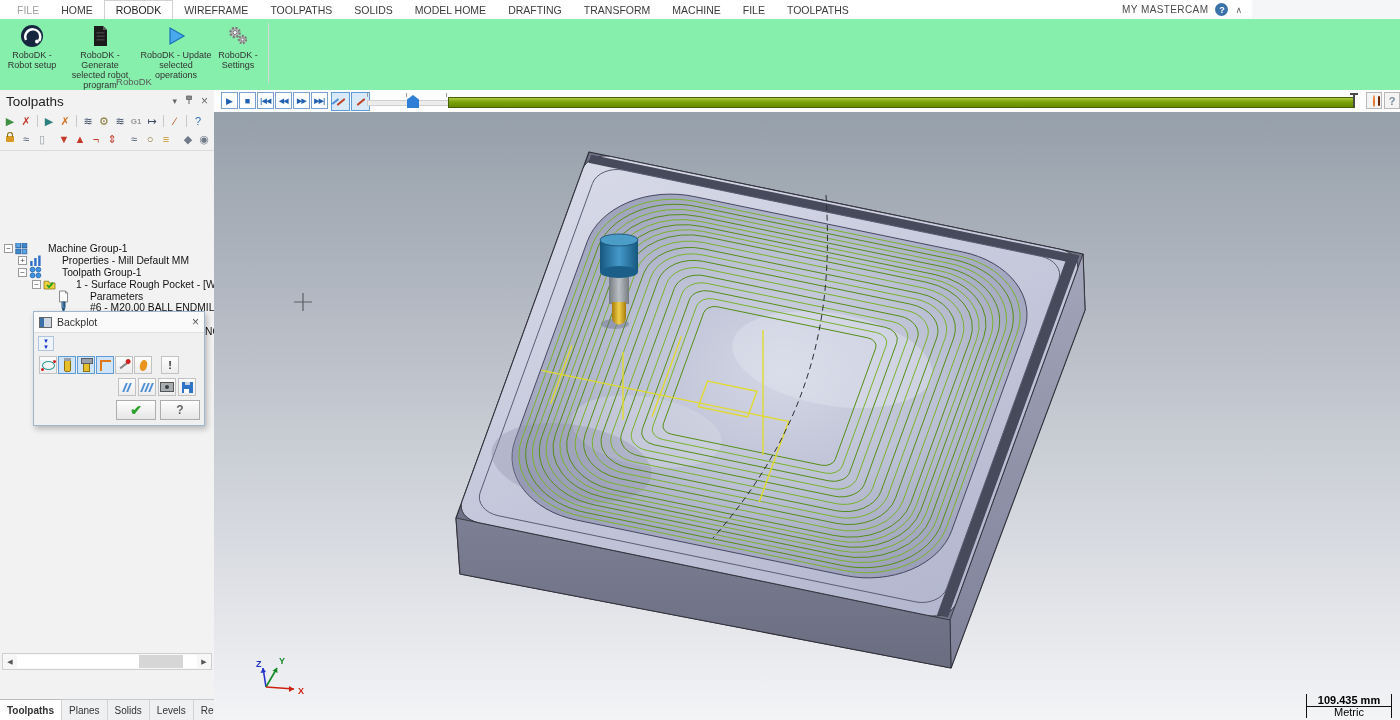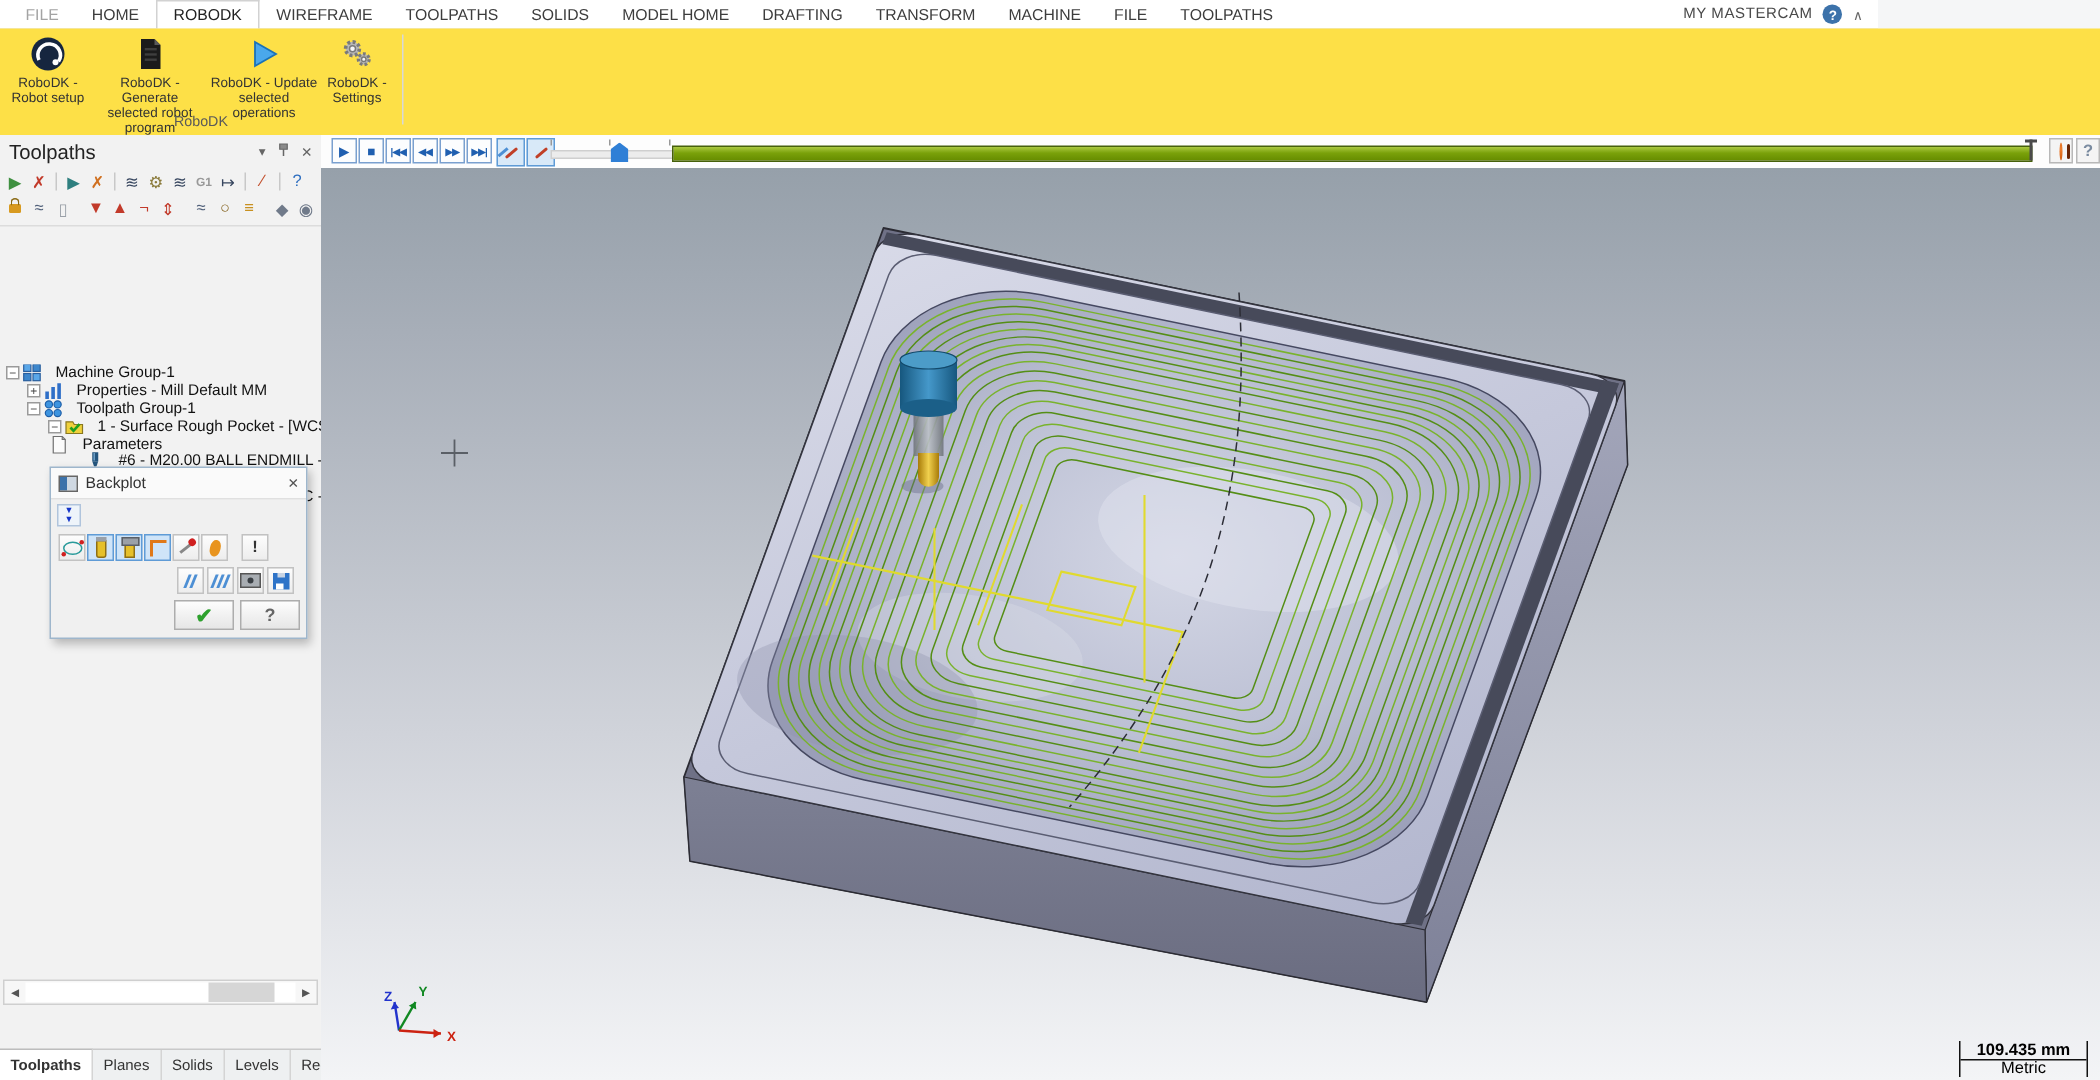--- a/index.html
+++ b/index.html
@@ -10,21 +10,21 @@
   .tabs-left{display:flex;align-items:stretch;padding-left:6px;}
   .rtab{font-size:10.5px;color:#3c3c3c;padding:0 11px;display:flex;align-items:center;white-space:nowrap;cursor:default;}
   .rtab.dim{color:#a3a3a3;}
   .rtab.active{background:#fff;border:1px solid #d2d2d2;border-bottom:none;color:#222;}
   .tabs-right{display:flex;align-items:center;gap:7px;padding-right:10px;}
   .brand{font-size:10px;color:#4a4a4a;letter-spacing:.4px;}
   .helpchip{width:13px;height:13px;border-radius:50%;background:#3c72aa;color:#fff;font-size:9px;font-weight:bold;display:flex;align-items:center;justify-content:center;}
   .collapsechev{font-size:9px;color:#666;}
 
   
-  .ribbon{position:absolute;left:0;top:19px;width:1400px;height:71px;background:#fde047;border-bottom:1px solid #cfcfcf;}
+  .ribbon{position:absolute;left:0;top:19px;width:1400px;height:71px;background:#86efac;border-bottom:1px solid #cfcfcf;}
   .rgroup{position:absolute;left:0;top:0;height:70px;width:268px;}
   .rbuttons{display:flex;align-items:flex-start;padding:3px 2px 0 2px;}
   .rbtn{display:flex;flex-direction:column;align-items:center;padding:1px 2px;cursor:default;}
   .ricon{height:26px;display:flex;align-items:center;justify-content:center;margin-bottom:1px;}
   .rlabel{font-size:9px;color:#333;text-align:center;line-height:10px;max-width:72px;}
   .rbtn:nth-child(1) .rlabel{max-width:56px;}
   .rbtn:nth-child(4) .rlabel{max-width:44px;}
   .rgrouplabel{position:absolute;left:0;bottom:2px;width:268px;text-align:center;font-size:9.5px;color:#5a5a5a;}
   .rsep{position:absolute;left:268px;top:4px;height:60px;width:1px;background:#d8d8d8;}
 
@@ -38,21 +38,21 @@
   .titem.multi{font-size:8px;font-weight:bold;}
   .tsep{width:1px;height:12px;background:#c8c8c8;margin:0 2px;}
   .lockbody{width:8px;height:6px;background:#d89a20;border-radius:1px;position:relative;display:inline-block;}
   .lockbody::before{content:"";position:absolute;left:1px;top:-4px;width:4px;height:4px;border:1.5px solid #8a6a14;border-bottom:none;border-radius:3px 3px 0 0;}
   .psep{height:1px;background:#dcdcdc;margin:2px 0;}
   .tree{position:absolute;left:0;top:153px;right:0;bottom:48px;overflow:hidden;}
   .trow{height:11.8px;display:flex;align-items:center;white-space:nowrap;cursor:default;}
   .texp{width:9px;height:9px;margin-right:2px;flex:none;}
   .texp.box{border:1px solid #9a9a9a;background:#fff;font-size:8px;line-height:7px;text-align:center;color:#444;box-sizing:border-box;}
   .icon{display:inline-flex;flex:none;}
-  .tlabel{font-size:10.3px;color:#111;margin-left:9px;}
+  .tlabel{font-size:10.3px;color:#111;margin-left:20px;}
   .hscroll{position:absolute;left:2px;bottom:30px;right:2px;height:15px;background:#f7f7f7;border:1px solid #cfcfcf;display:flex;align-items:center;}
   .harrow{width:14px;height:13px;display:flex;align-items:center;justify-content:center;font-size:7px;color:#555;}
   .htrack{flex:1;position:relative;height:13px;background:#fff;}
   .hthumb{position:absolute;top:0;height:13px;left:68%;width:24%;background:#d6d6d6;}
 
   
   .bottomtabs{position:absolute;left:0;bottom:0;width:214px;height:20px;background:#eef0f1;border-top:1px solid #c9c9c9;border-right:1px solid #b9b9b9;display:flex;align-items:stretch;}
   .btab{font-size:10px;color:#333;padding:0 7px;display:flex;align-items:center;border-right:1px solid #d4d4d4;white-space:nowrap;cursor:default;}
   .btab.active{background:#fff;border-top:1px solid #bdbdbd;margin-top:-1px;font-weight:bold;}
 
@@ -291,21 +291,21 @@
         <div class="trow" style="padding-left: 32px;">
           <span class="texp box">−</span>
           <span class="icon">
             <svg width="13" height="13" viewBox="0 0 13 13">
               <path d="M1,4 L1,11 L12,11 L12,5 L6.5,5 L5.5,3.2 L1,3.2 Z" fill="#f0d13c" stroke="#8a7820" stroke-width="0.8"></path>
               <path d="M4,7 l2,2.2 l4,-4.5" stroke="#1fa01f" stroke-width="1.8" fill="none"></path>
             </svg>
           </span>
           <span class="tlabel">1 - Surface Rough Pocket - [WCS: Top] - [T</span>
         </div>
-        <div class="trow" style="padding-left: 22px;">
+        <div class="trow" style="padding-left: 46px;">
           <span class="texp"></span>
           <span class="icon">
             <svg width="13" height="13" viewBox="0 0 13 13">
               <path d="M2.5,1 h6 l2,2 v9 h-8 Z" fill="#fbfbfb" stroke="#707070" stroke-width="0.8"></path>
               <path d="M8.5,1 v2 h2" fill="none" stroke="#707070" stroke-width="0.8"></path>
             </svg>
           </span>
           <span class="tlabel">Parameters</span>
         </div>
         <div class="trow" style="padding-left: 46px;">

